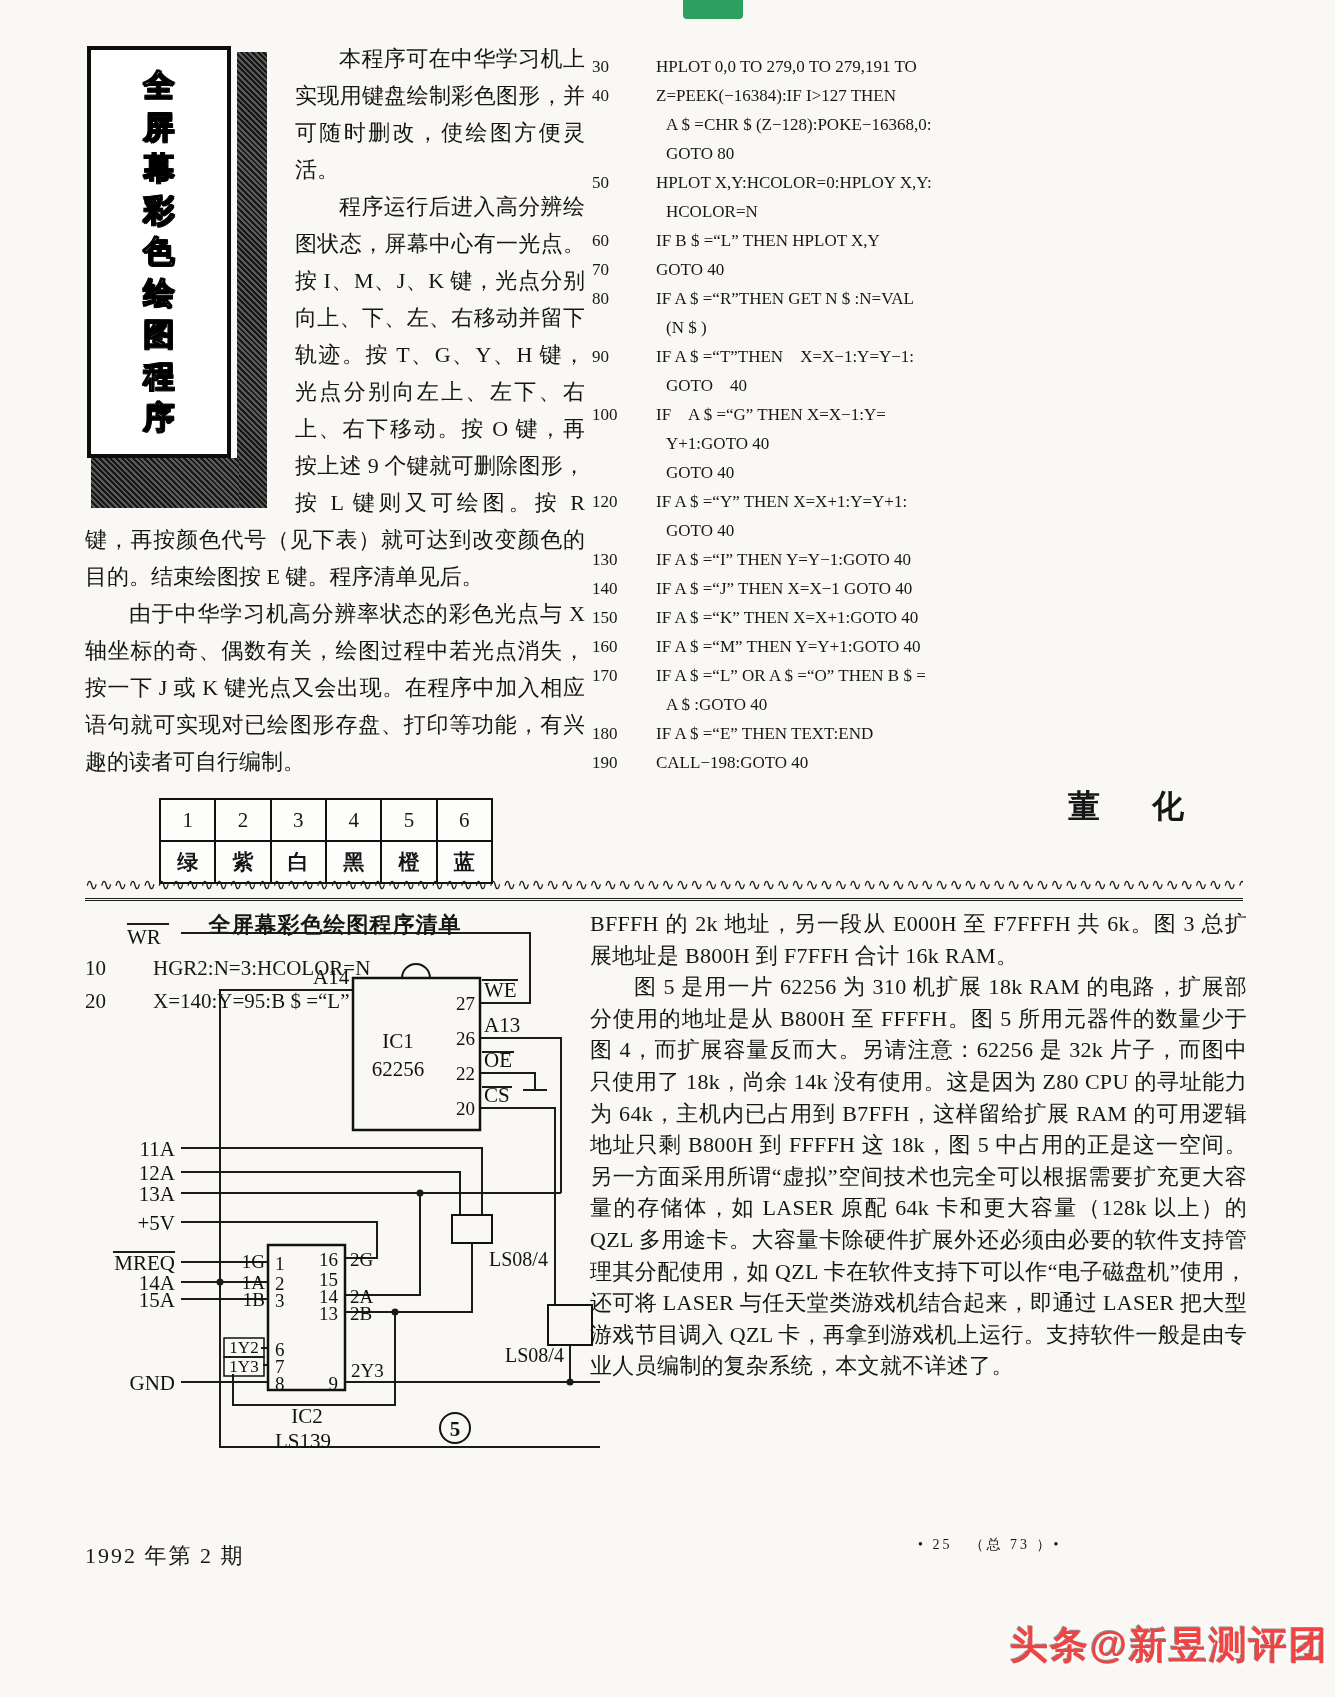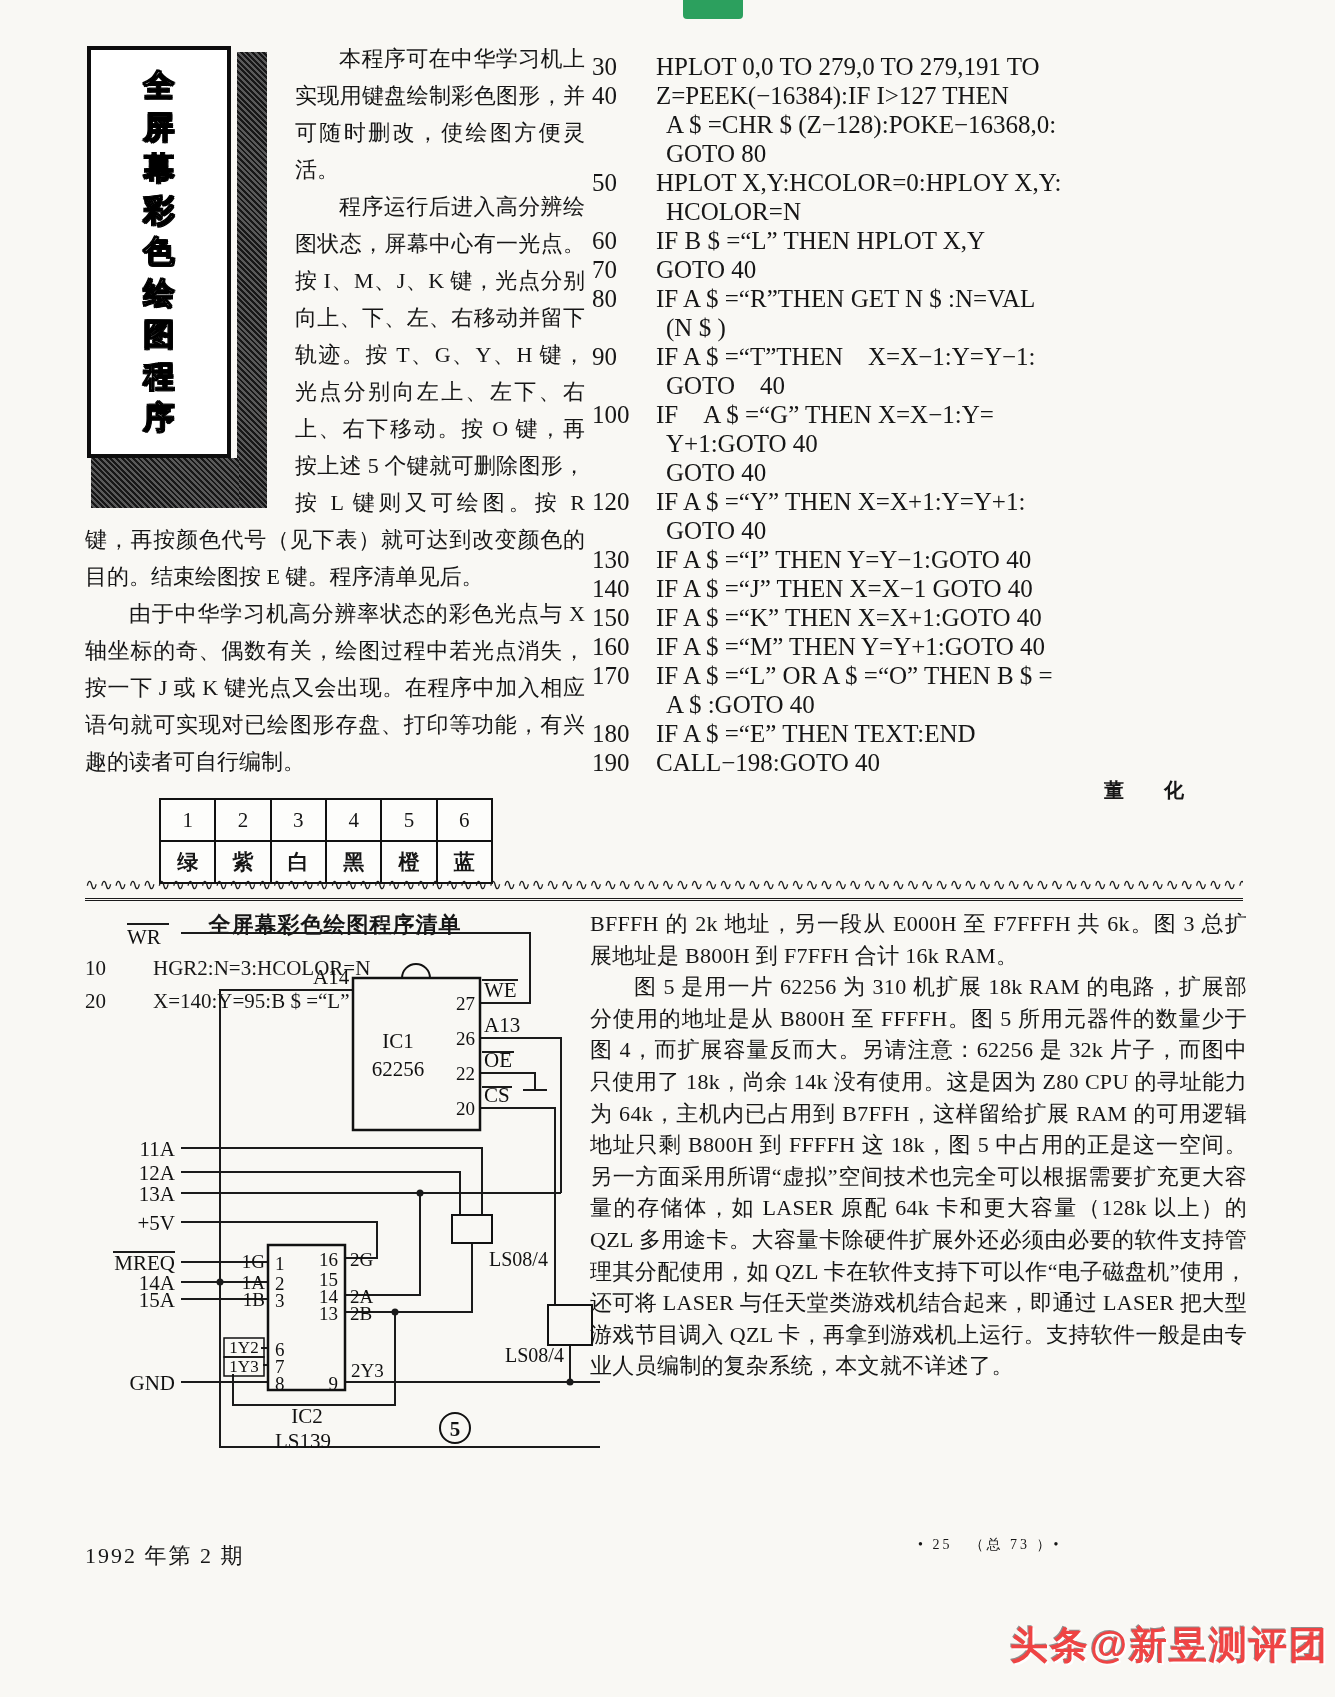--- a/index.html
+++ b/index.html
@@ -23,25 +23,25 @@
   .color-table{border-collapse:collapse;margin:18px 0 0 74px;width:334px;table-layout:fixed;clear:none;}
   .color-table td{border:2px solid #111;height:38px;text-align:center;font-size:21px;background:#fdfdfb;}
   .color-table tr.names td{font-weight:bold;}
   .caption{margin-top:26px;text-align:center;font-weight:bold;font-size:22px;letter-spacing:1px;}
   .code{margin-top:12px;}
   .cl{white-space:nowrap;}
   .left-code .cl{font-size:21px;line-height:33px;}
   .left-code .ln{display:inline-block;width:68px;}
   
   .right-col{position:absolute;left:592px;top:40px;width:660px;}
-  .right-code .cl{font-size:25px;line-height:29px;}
+  .right-code .cl{font-size:17px;line-height:29px;}
   .right-code .ln{display:inline-block;width:64px;}
   .right-code .cont .lt{padding-left:10px;}
-  .author{padding-right:58px;text-align:right;font-weight:bold;
-        font-size:20px;letter-spacing:10px;}
+  .author{margin-top:8px;padding-right:58px;text-align:right;font-weight:bold;
+        font-size:32px;letter-spacing:10px;}
   
   .divider{position:absolute;left:85px;top:874px;width:1158px;height:24px;overflow:hidden;
         white-space:nowrap;font-family:"DejaVu Sans",sans-serif;font-size:16px;line-height:22px;
         letter-spacing:1px;color:#1a1a1a;border-bottom:3px double #1a1a1a;}
   
   .circuit{position:absolute;left:85px;top:900px;}
   .circuit text{fill:#111;font-family:"Liberation Serif","DejaVu Serif",serif;font-size:21px;}
   .circuit text.pin{font-size:19px;}
   .circuit text.small{font-size:17px;}
   .circuit text.gate{font-size:20px;}
@@ -78,21 +78,21 @@
             <div class="bchar">绘</div>
             <div class="bchar">图</div>
             <div class="bchar">程</div>
             <div class="bchar">序</div>
           </div>
       </div>
     </div>
 
     <div class="intro" id="intro">
         <p>本程序可在中华学习机上实现用键盘绘制彩色图形，并可随时删改，使绘图方便灵活。</p>
-        <p>程序运行后进入高分辨绘图状态，屏幕中心有一光点。按 I、M、J、K 键，光点分别向上、下、左、右移动并留下轨迹。按 T、G、Y、H 键，光点分别向左上、左下、右上、右下移动。按 O 键，再按上述 5 个键就可删除图形，按 L 键则又可绘图。按 R 键，再按颜色代号（见下表）就可达到改变颜色的目的。结束绘图按 E 键。程序清单见后。</p>
+        <p>程序运行后进入高分辨绘图状态，屏幕中心有一光点。按 I、M、J、K 键，光点分别向上、下、左、右移动并留下轨迹。按 T、G、Y、H 键，光点分别向左上、左下、右上、右下移动。按 O 键，再按上述 9 个键就可删除图形，按 L 键则又可绘图。按 R 键，再按颜色代号（见下表）就可达到改变颜色的目的。结束绘图按 E 键。程序清单见后。</p>
         <p>由于中华学习机高分辨率状态的彩色光点与 X 轴坐标的奇、偶数有关，绘图过程中若光点消失，按一下 J 或 K 键光点又会出现。在程序中加入相应语句就可实现对已绘图形存盘、打印等功能，有兴趣的读者可自行编制。</p>
       </div>
 
     <table class="color-table">
       <tbody>
         <tr id="row-codes">
             <td>1</td>
             <td>2</td>
             <td>3</td>
             <td>4</td>

